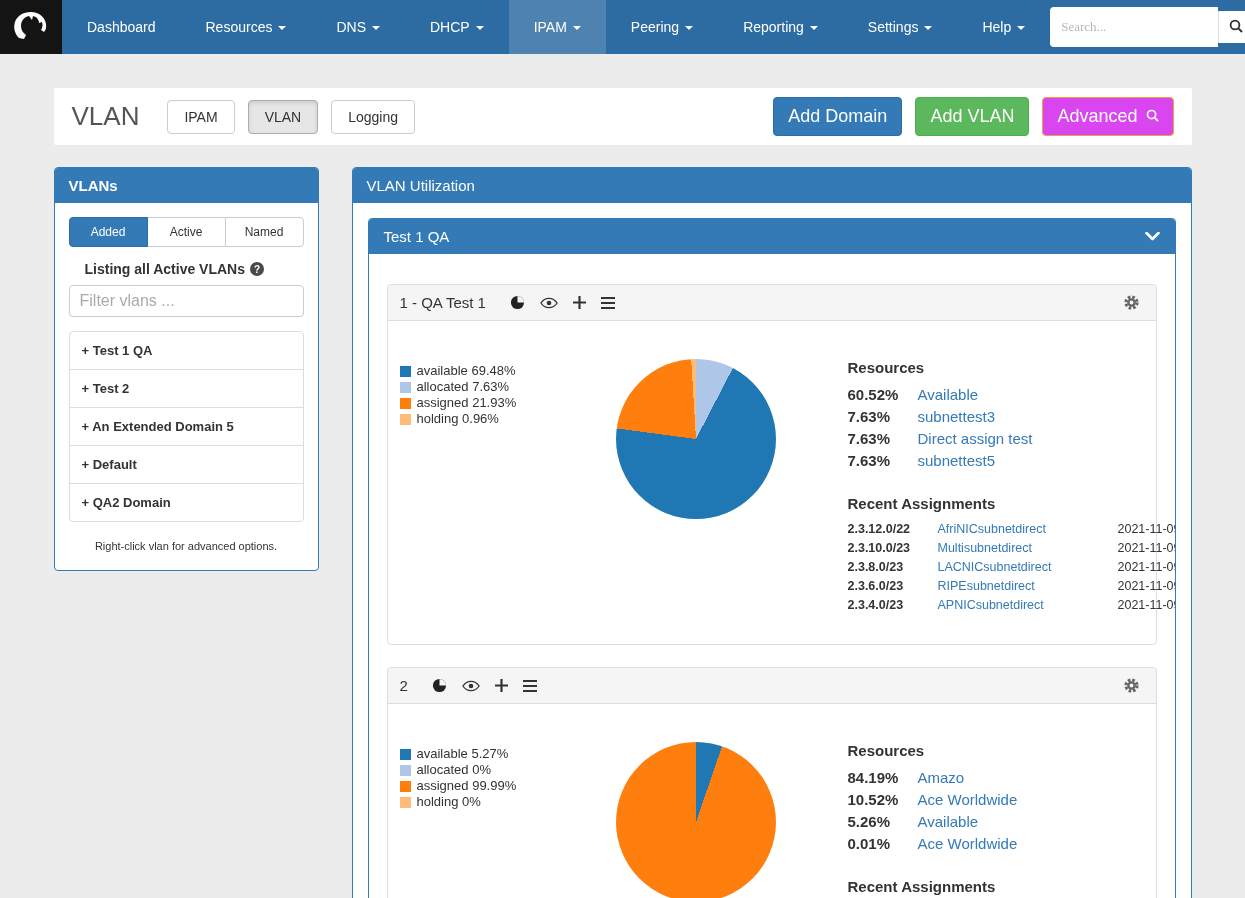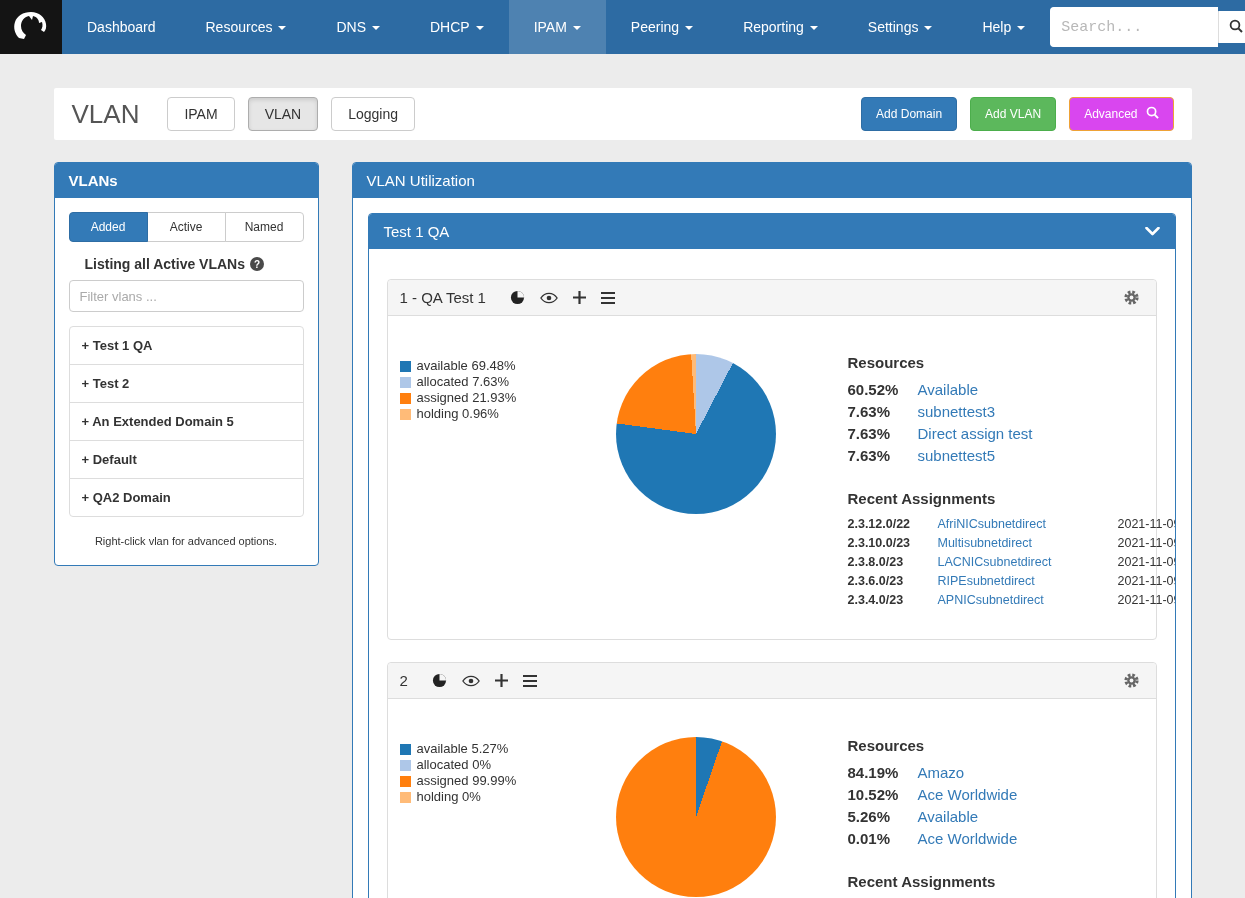--- a/index.html
+++ b/index.html
@@ -11,33 +11,33 @@
     font-size:13px; color:#333;
   }
   
   .navbar { height:54px; background:#2d6ba3; display:flex; align-items:stretch; }
   .brand { width:62px; background:#141414; display:flex; align-items:center; justify-content:center; flex:0 0 62px; }
   .nav-items { display:flex; align-items:stretch; }
   .nav-item { display:flex; align-items:center; gap:6px; padding:0 25px; color:#fff; font-size:14px; text-decoration:none; cursor:pointer; }
   .nav-item.active { background:rgba(255,255,255,.16); }
   .caret { width:0; height:0; border-left:4px solid transparent; border-right:4px solid transparent; border-top:4px solid #fff; margin-top:2px; }
   .nav-right { margin-left:auto; display:flex; align-items:center; padding-right:10px; }
-  .search-input { height:40px; width:168px; border:1px solid #fff; border-right:none; border-radius:4px 0 0 4px; padding:0 10px; font-size:15px; outline:none; color:#333; font-family:Liberation Mono, monospace; }
+  .search-input { height:40px; width:168px; border:1px solid #fff; border-right:none; border-radius:4px 0 0 4px; padding:0 10px; font-size:13px; outline:none; color:#333; font-family:Liberation Serif, serif; }
   .search-input::placeholder { color:#b8b8b8; }
   .search-btn { height:32px; width:36px; background:#fff; border:1px solid #fff; border-left:1px solid #ddd; border-radius:0 4px 4px 0; display:flex; align-items:center; justify-content:center; cursor:pointer; }
   .user-btn { display:flex; align-items:center; gap:5px; padding:0 6px 0 16px; cursor:pointer; }
 
   
   .container { width:1138px; margin:0 auto; }
   .page-head { margin-top:34px; background:#fff; display:flex; align-items:center; padding:9px 18px; border-radius:2px; }
   .page-title { font-size:26px; color:#555; margin-right:28px; font-weight:400; }
   .tab-btn { background:#fff; border:1px solid #ccc; border-radius:4px; padding:8px 16px; font-size:14px; color:#333; margin-right:13px; cursor:pointer; font-family:inherit; }
   .tab-btn.active { background:#e6e6e6; border-color:#adadad; box-shadow:inset 0 2px 4px rgba(0,0,0,.12); }
   .head-actions { margin-left:auto; display:flex; gap:13px; }
-  .btn { border-radius:4px; padding:8px 14px; font-size:12px; color:#fff; cursor:pointer; display:flex; align-items:center; gap:8px; font-family:inherit; }
+  .btn { border-radius:4px; padding:8px 14px; font-size:18px; color:#fff; cursor:pointer; display:flex; align-items:flex-start; gap:8px; font-family:inherit; }
   .btn-blue   { background:#337ab7; border:1px solid #2e6da4; }
   .btn-green  { background:#5cb85c; border:1px solid #4cae4c; }
   .btn-orange { background:#d946ef; border:1px solid #eea236; }
 
   
   .columns { display:flex; gap:33px; margin-top:22px; align-items:flex-start; }
 
   .panel { background:#fff; border:1px solid #337ab7; border-radius:4px; overflow:hidden; }
   .panel-heading { background:#337ab7; color:#fff; padding:9px 14px; font-size:15px; display:flex; align-items:center; }
 
@@ -47,21 +47,21 @@
   .sidebar-body { padding:14px; }
   .seg { display:flex; }
   .seg-btn { flex:1; border:1px solid #ccc; background:#fff; padding:7px 0; font-size:12px; color:#333; cursor:pointer; text-align:center; font-family:inherit; }
   .seg-btn + .seg-btn { margin-left:-1px; }
   .seg-btn:first-child { border-radius:4px 0 0 4px; }
   .seg-btn:last-child { border-radius:0 4px 4px 0; }
   .seg-btn.active { background:#337ab7; border-color:#2e6da4; color:#fff; position:relative; }
   .listing { font-weight:bold; font-size:14px; margin:14px 16px 8px; display:flex; align-items:center; gap:5px; }
   .q-icon { width:14px; height:14px; border-radius:50%; background:#4a4a4a; color:#fff; font-size:10px; display:inline-flex; align-items:center; justify-content:center; flex:0 0 14px; }
   .q-icon::after { content:"?"; }
-  .filter-input { width:100%; height:32px; border:1px solid #ccc; border-radius:4px; padding:12px 10px; font-size:13px; color:#555; font-family:inherit; outline:none; }
+  .filter-input { width:100%; height:32px; border:1px solid #ccc; border-radius:4px; padding:12px 10px; font-size:16px; color:#555; font-family:inherit; outline:none; }
   .filter-input::placeholder { color:#aaa; }
   .vlan-list { margin-top:14px; }
   .vlan-item { border:1px solid #ddd; padding:11px 12px; font-weight:bold; font-size:13px; color:#333; margin-top:-1px; cursor:pointer; background:#fff; }
   .vlan-item:first-child { margin-top:0; border-radius:4px 4px 0 0; }
   .vlan-item:last-child { border-radius:0 0 4px 4px; }
   .sidebar-note { margin-top:18px; margin-bottom:4px; text-align:center; font-size:11px; color:#333; }
 
   
   .main { flex:1; }
   .main-body { padding:15px; }

